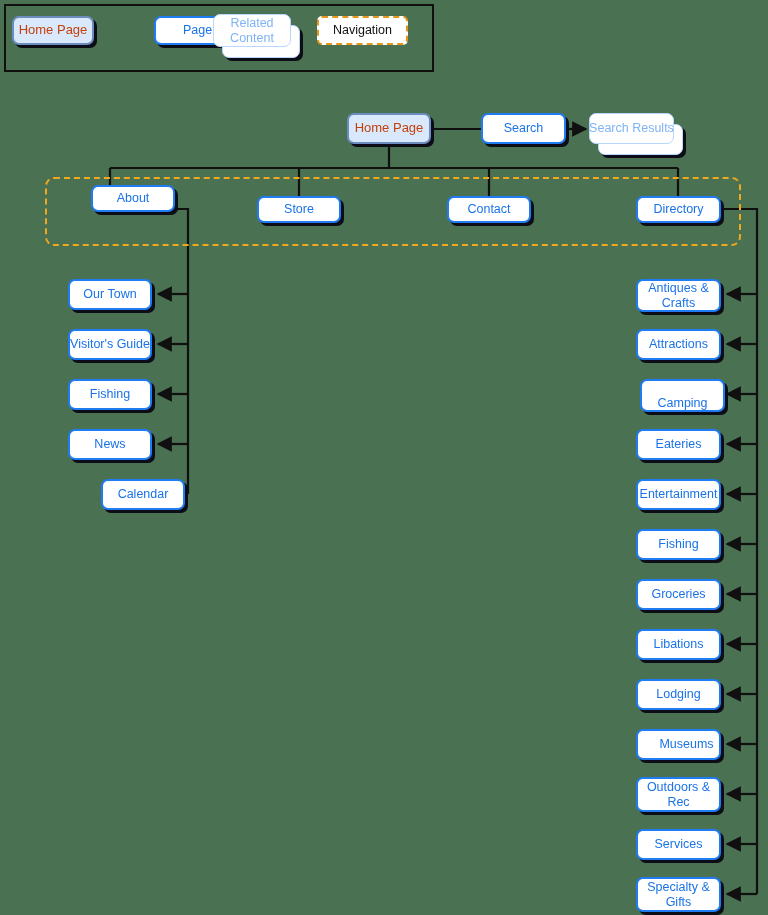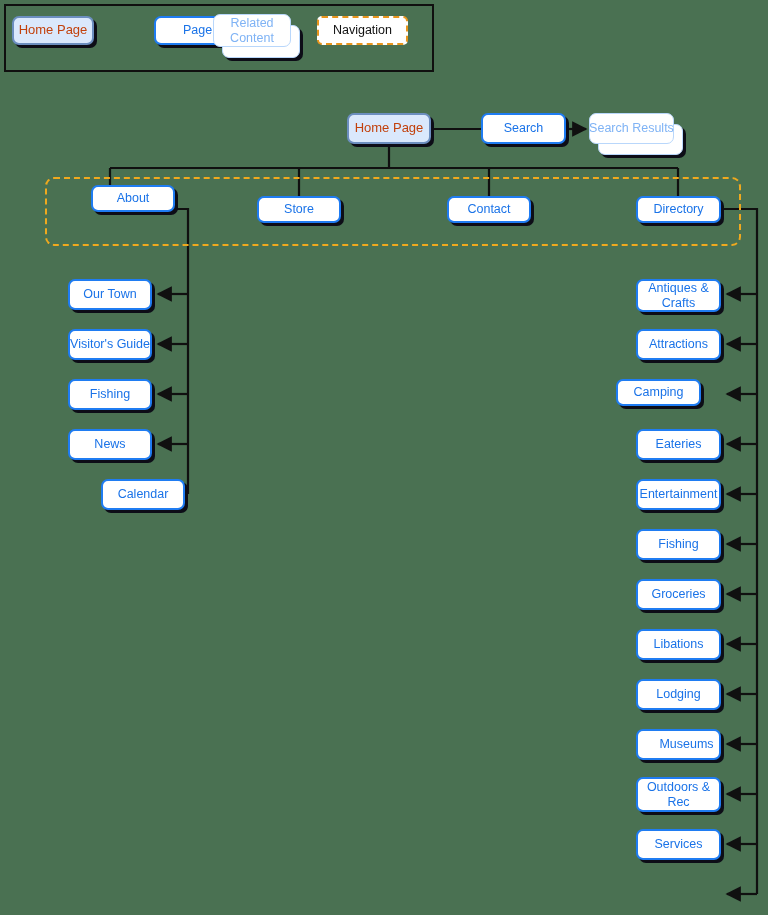--- a/index.html
+++ b/index.html
@@ -203,21 +203,21 @@
   <div class="node n-page" style="left:60px;top:479px;width:84px;height:31px;margin-left:41px;">
     <span>Calendar</span>
   </div>
 
   <div class="node n-page" style="left:636px;top:279px;width:85px;height:33px;justify-content:flex-end;">
     <span>Antiques &amp; Crafts</span>
   </div>
   <div class="node n-page" style="left:636px;top:329px;width:85px;height:31px;">
     <span>Attractions</span>
   </div>
-  <div class="node n-page" style="left:616px;top:379px;width:85px;height:27px;">
+  <div class="node n-page" style="left:640px;top:379px;width:85px;height:33px;align-items:flex-end;">
     <span>Camping</span>
   </div>
   <div class="node n-page" style="left:636px;top:429px;width:85px;height:31px;">
     <span>Eateries</span>
   </div>
   <div class="node n-page" style="left:636px;top:479px;width:85px;height:31px;">
     <span>Entertainment</span>
   </div>
   <div class="node n-page" style="left:636px;top:529px;width:85px;height:31px;">
     <span>Fishing</span>
@@ -233,14 +233,17 @@
   </div>
   <div class="node n-page" style="left:636px;top:729px;width:85px;height:31px;padding-left:16px;">
     <span>Museums</span>
   </div>
   <div class="node n-page" style="left:636px;top:777px;width:85px;height:35px;">
     <span>Outdoors &amp; Rec</span>
   </div>
   <div class="node n-page" style="left:636px;top:829px;width:85px;height:31px;">
     <span>Services</span>
   </div>
+  <div class="node n-page" style="left:636px;top:877px;width:85px;height:35px;">
+    <span>Specialty &amp; Gifts</span>
+  </div>
 
 </div>
 
 </body></html>

